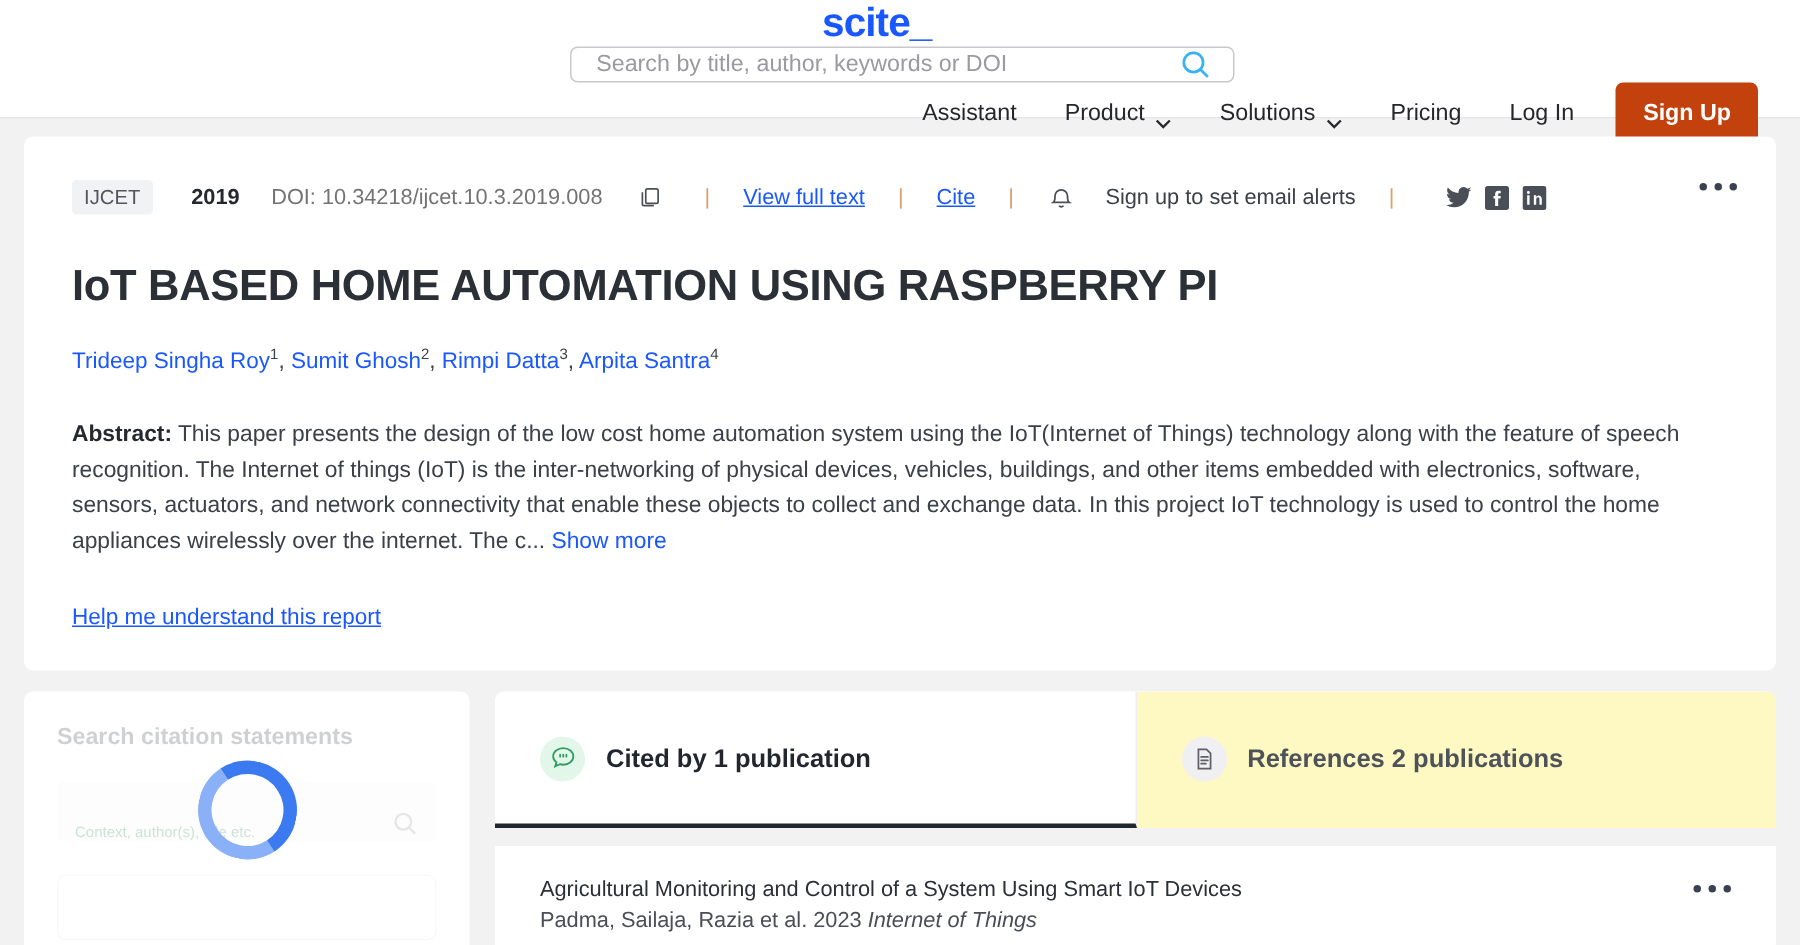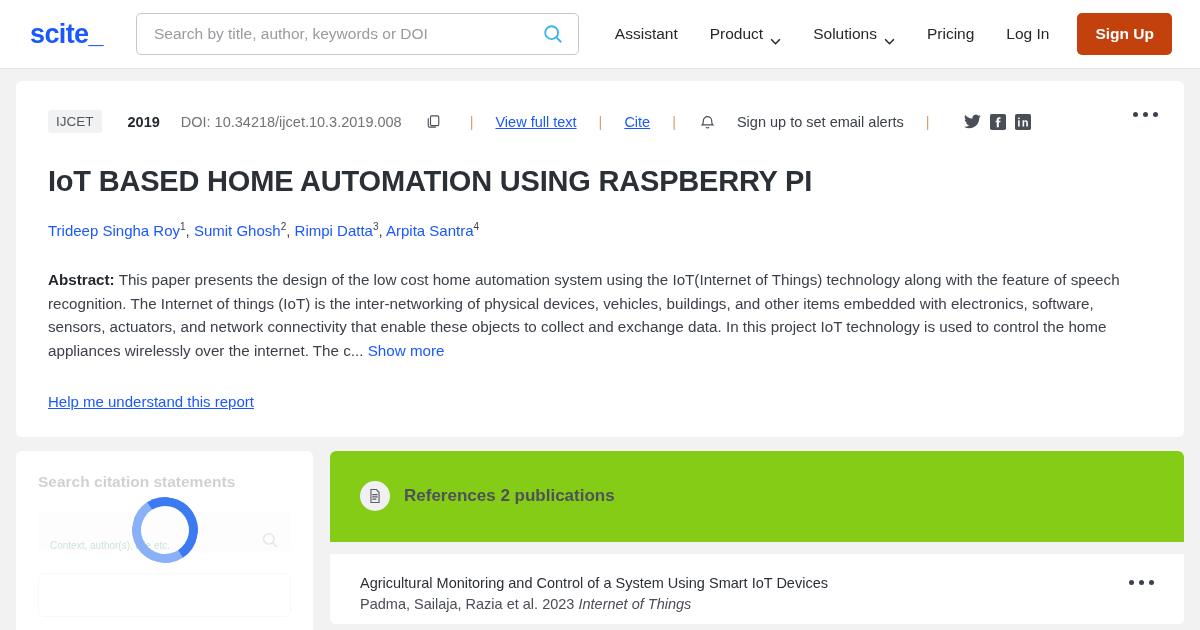--- a/index.html
+++ b/index.html
@@ -6,26 +6,27 @@
   html, body {
     width: 1200px; height: 630px;
     background: #f2f2f3;
     font-family: "Liberation Sans", sans-serif;
     overflow: hidden;
     -webkit-font-smoothing: antialiased;
   }
 
   
   .header {
-    height: 69px;
+    height: 79px;
     background: #ffffff;
     border-bottom: 1px solid #e4e4e6;
     display: flex;
     align-items: center;
     padding: 0 28px 0 30px;
+    flex-direction: column;
   }
   .logo {
     font-size: 27px;
     font-weight: bold;
     color: #1a58ff;
     letter-spacing: -0.6px;
     margin-right: 33px;
     white-space: nowrap;
   }
   .search-box {
@@ -250,21 +251,21 @@
     font-weight: bold;
     cursor: pointer;
     background: #ffffff;
     border-bottom: 3px solid transparent;
   }
   .tab.active {
     color: #22262e;
     border-bottom-color: #22262e;
     border-right: 1px solid #eeeef0;
   }
-  .tab.inactive { color: #4e5259; background: #84cc16; }
+  .tab.inactive { color: #4e5259; background: #fef9c3; }
   .tab-icon {
     width: 30px; height: 30px;
     border-radius: 50%;
     display: inline-flex;
     align-items: center;
     justify-content: center;
     flex-shrink: 0;
   }
   .tab-icon.cited { background: #e3f6ea; }
   .tab-icon.refs { background: #f0f0f2; }
@@ -430,20 +431,29 @@
           </svg>
         </span>
       </div>
       <div class="sidebar-box"></div>
     </div>
     <div class="spinner"></div>
   </div>
 
   <div class="panel">
     <div class="tabs">
+      <div class="tab active">
+        <span class="tab-icon cited">
+          <svg width="19" height="19" viewBox="0 0 22 22" fill="none" stroke="#2f9e5e" stroke-width="1.4">
+            <path d="M11 3.2c4.3 0 7.8 2.8 7.8 6.4 0 3.5-3.5 6.4-7.8 6.4-.9 0-1.8-.1-2.6-.4l-3.6 1.6 1-3A6 6 0 0 1 3.2 9.6c0-3.6 3.5-6.4 7.8-6.4z"></path>
+            <path d="M8.6 8.3v1.5M11 8.3v1.5M13.4 8.3v1.5" stroke-linecap="round"></path>
+          </svg>
+        </span>
+        <span>Cited by 1 publication</span>
+      </div>
       <div class="tab inactive">
         <span class="tab-icon refs">
           <svg width="18" height="18" viewBox="0 0 20 20" fill="none" stroke="#5d6067" stroke-width="1.3">
             <path d="M5.5 2.8h6l3 3v11.4h-9z"></path>
             <path d="M7.5 8.5h5M7.5 11h5M7.5 13.5h3.5" stroke-linecap="round"></path>
           </svg>
         </span>
         <span>References 2 publications</span>
       </div>
     </div>

